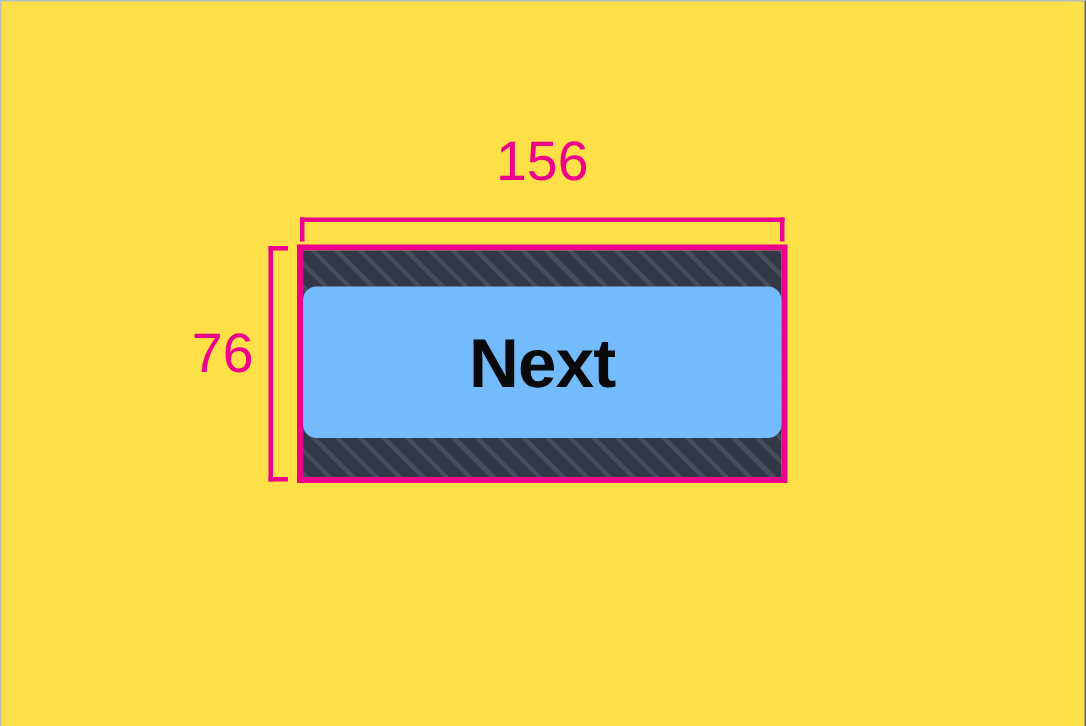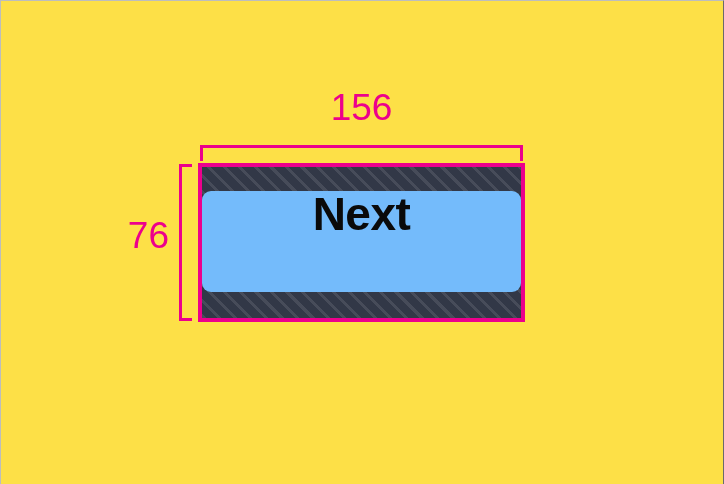--- a/index.html
+++ b/index.html
@@ -59,20 +59,21 @@
   
   .button-content {
     position: absolute;
     left: 0px;
     top: 24px;
     right: 0px;
     bottom: 26px;
     background: #74bbfb;
     border-radius: 9px;
     display: flex;
+    align-items: center;
     justify-content: center;
   }
 
   .button-label {
     color: #0a0a0a;
     font-family: "Liberation Sans", sans-serif;
     font-size: 46px;
     font-weight: bold;
     letter-spacing: -0.5px;
     line-height: 1;

